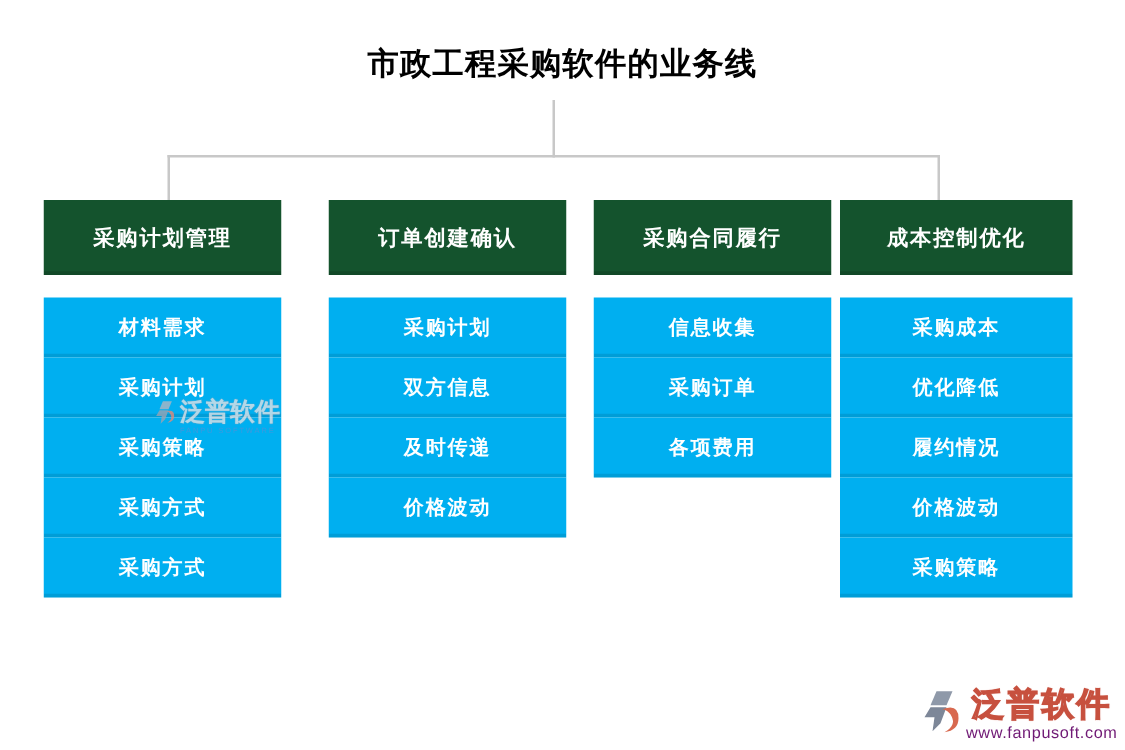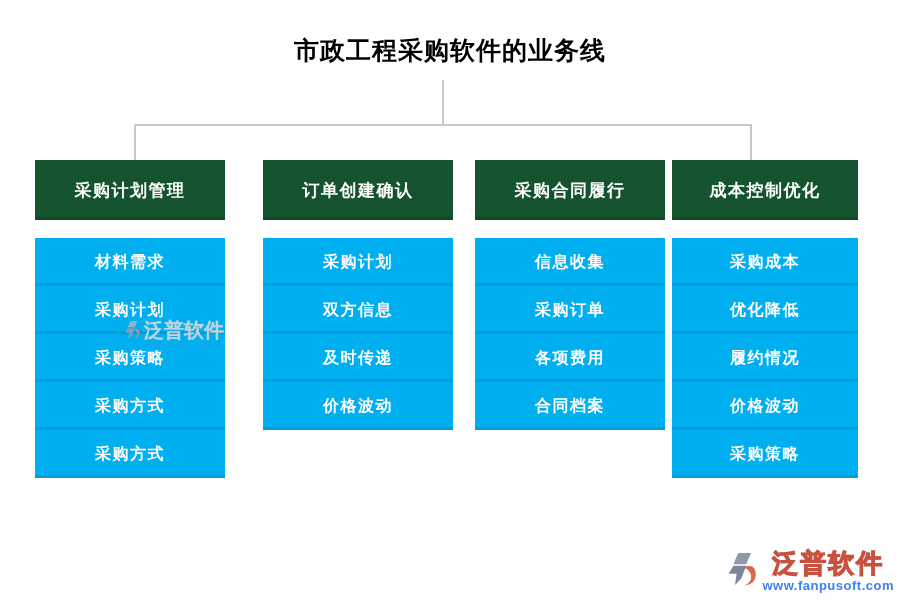--- a/index.html
+++ b/index.html
@@ -42,22 +42,22 @@
         margin-top:2px;}
 
   
   .wm-br{position:absolute;right:6px;bottom:8px;display:flex;
          align-items:center;gap:3px;}
   .wm-br .wm-txt{display:flex;flex-direction:column;align-items:center;
          line-height:1;}
   .wm-br .wm-brand{font-size:26px;font-weight:bold;color:#b6bcc4;
         letter-spacing:2px;-webkit-text-stroke:1px #c7503e;
         text-shadow:0 0 1px #c7503e;}
-  .wm-br .wm-url{font-size:13px;color:#3b82f6;margin-top:3px;
-        letter-spacing:.5px;font-weight:bold;}
+  .wm-br .wm-url{font-size:13px;color:#701a75;margin-top:3px;
+        letter-spacing:.5px;}
 </style>
 </head>
 <body>
 
 <div class="canvas">
 
   <h1 class="title">市政工程采购软件的业务线</h1>
 
   <div class="line stem"></div>
   <div class="line hbar"></div>
@@ -79,21 +79,20 @@
     <div class="item">双方信息</div>
     <div class="item">及时传递</div>
     <div class="item">价格波动</div>
   </div>
 
   <div class="column col3">
     <div class="hdr">采购合同履行</div>
     <div class="item">信息收集</div>
     <div class="item">采购订单</div>
     <div class="item">各项费用</div>
-    <div class="item">合同档案</div>
   </div>
 
   <div class="column col4">
     <div class="hdr">成本控制优化</div>
     <div class="item">采购成本</div>
     <div class="item">优化降低</div>
     <div class="item">履约情况</div>
     <div class="item">价格波动</div>
     <div class="item">采购策略</div>
   </div>

